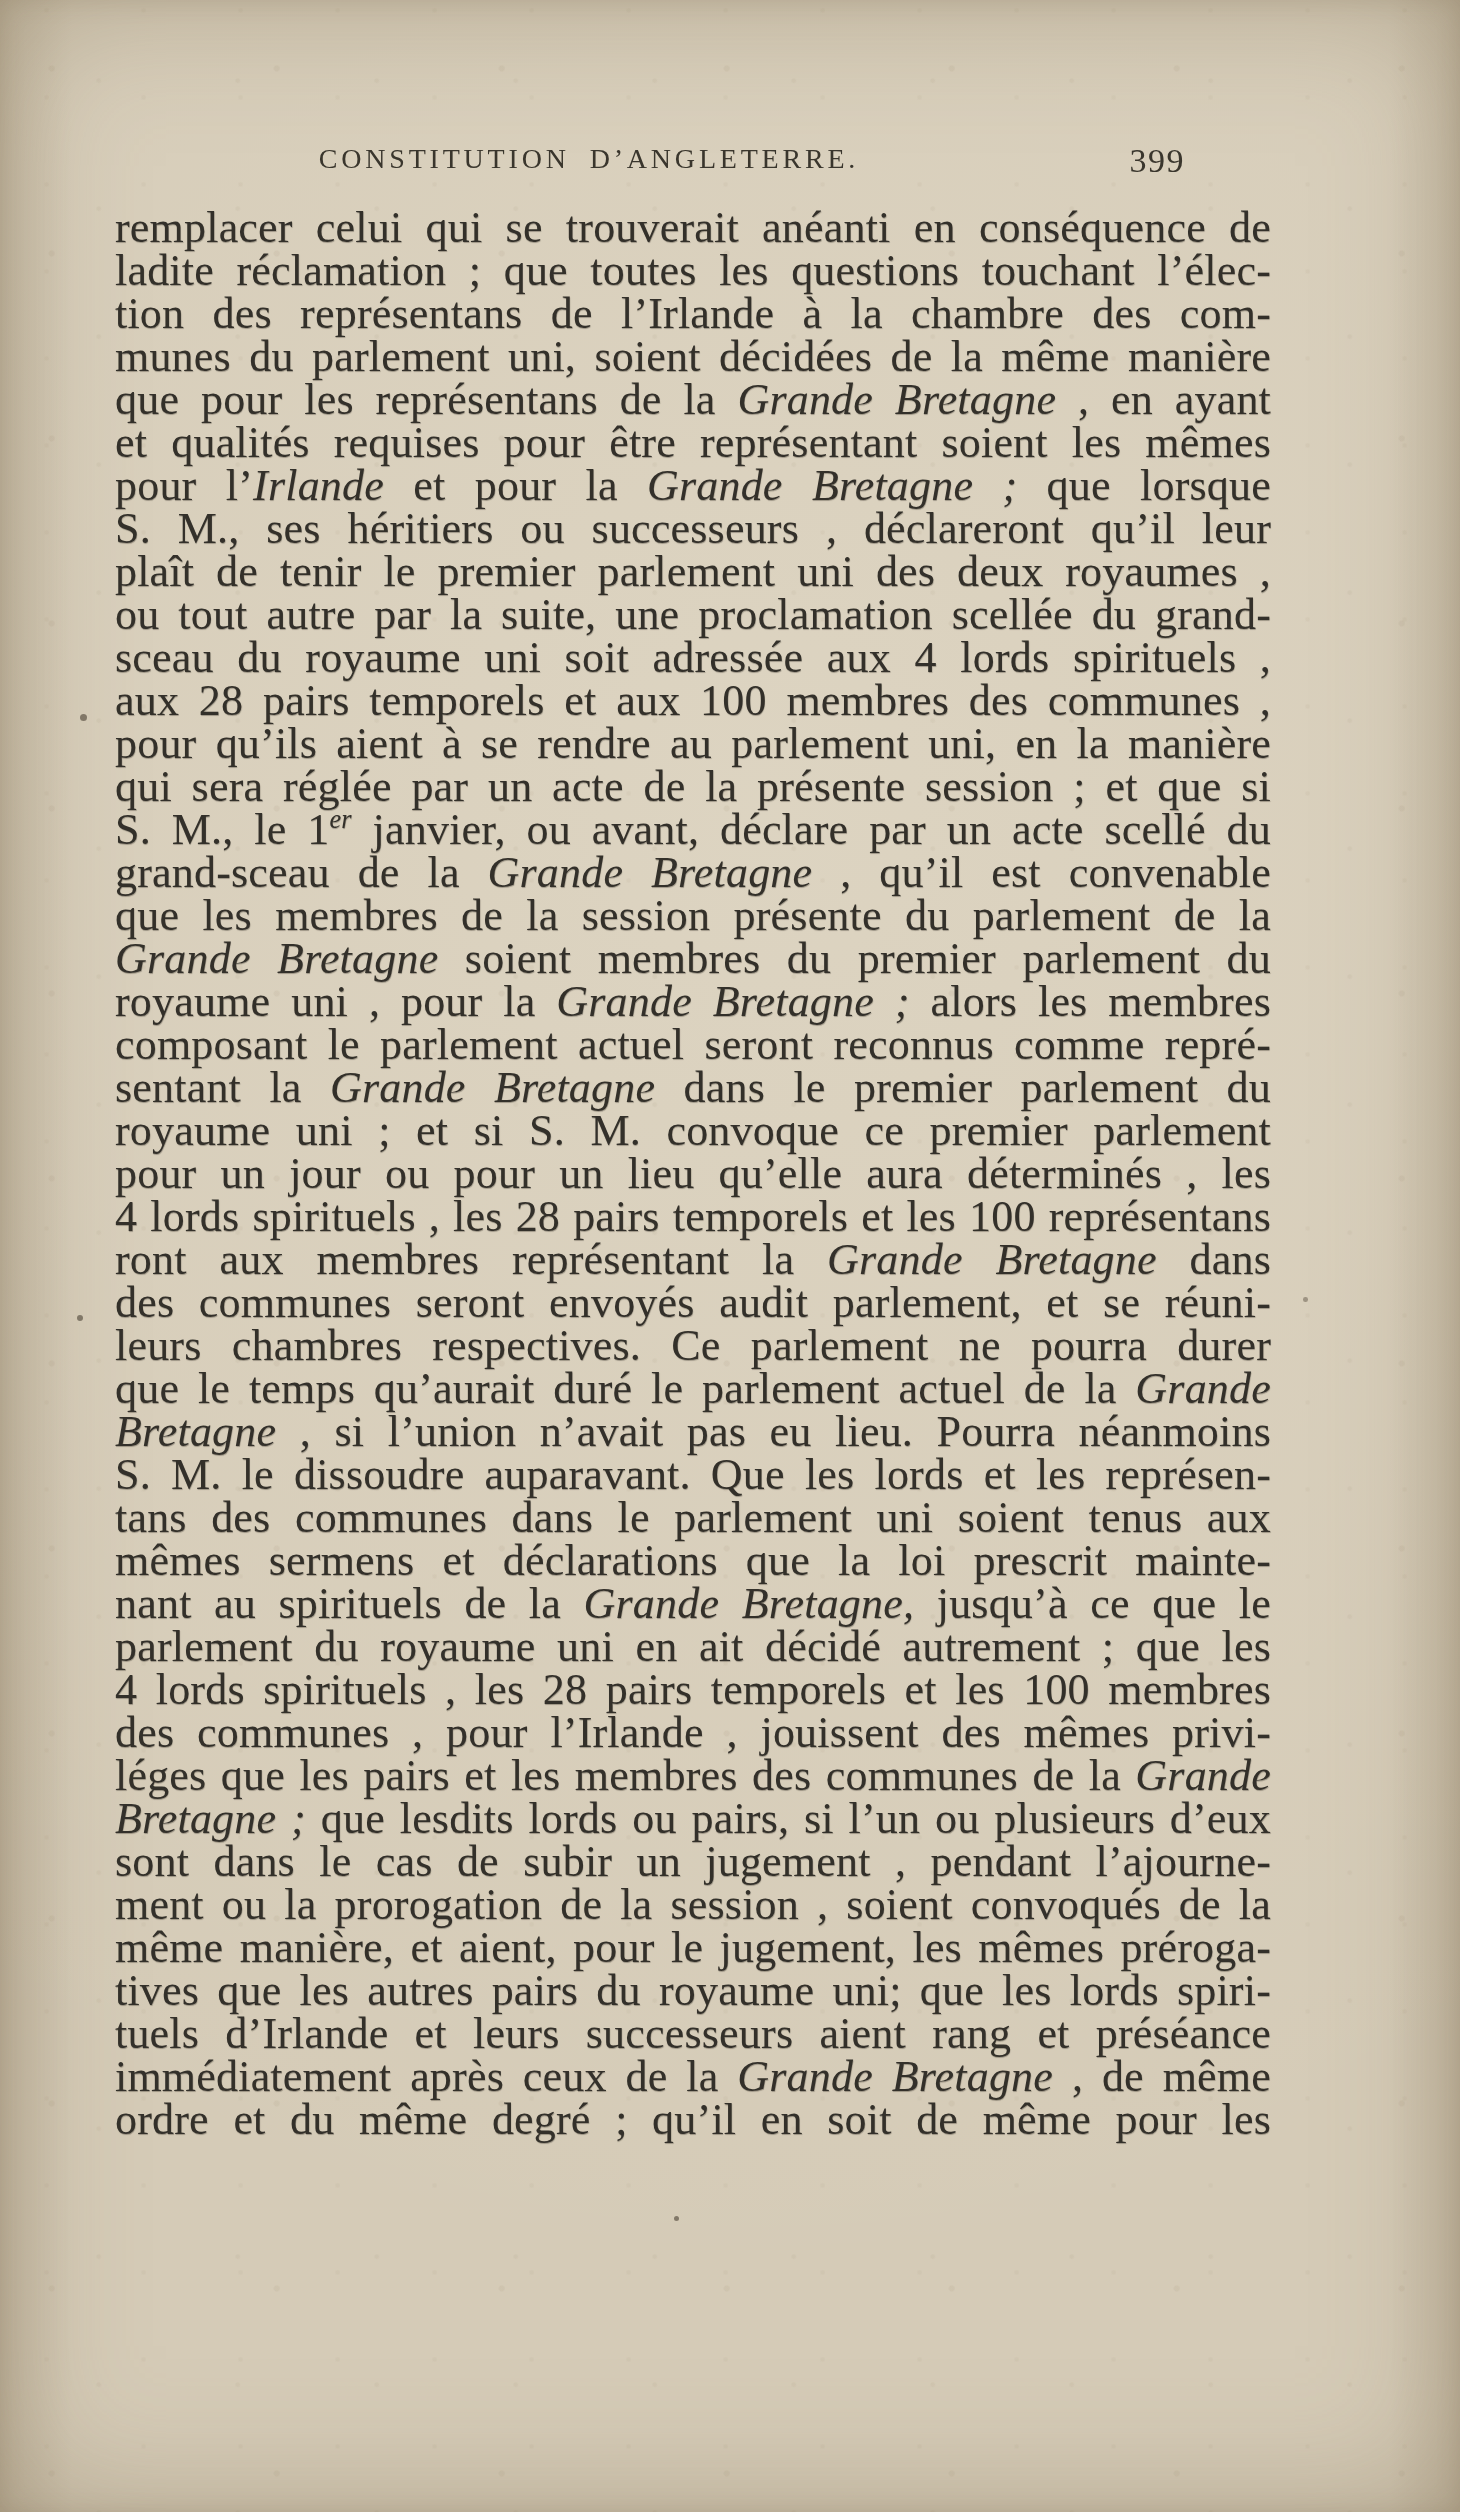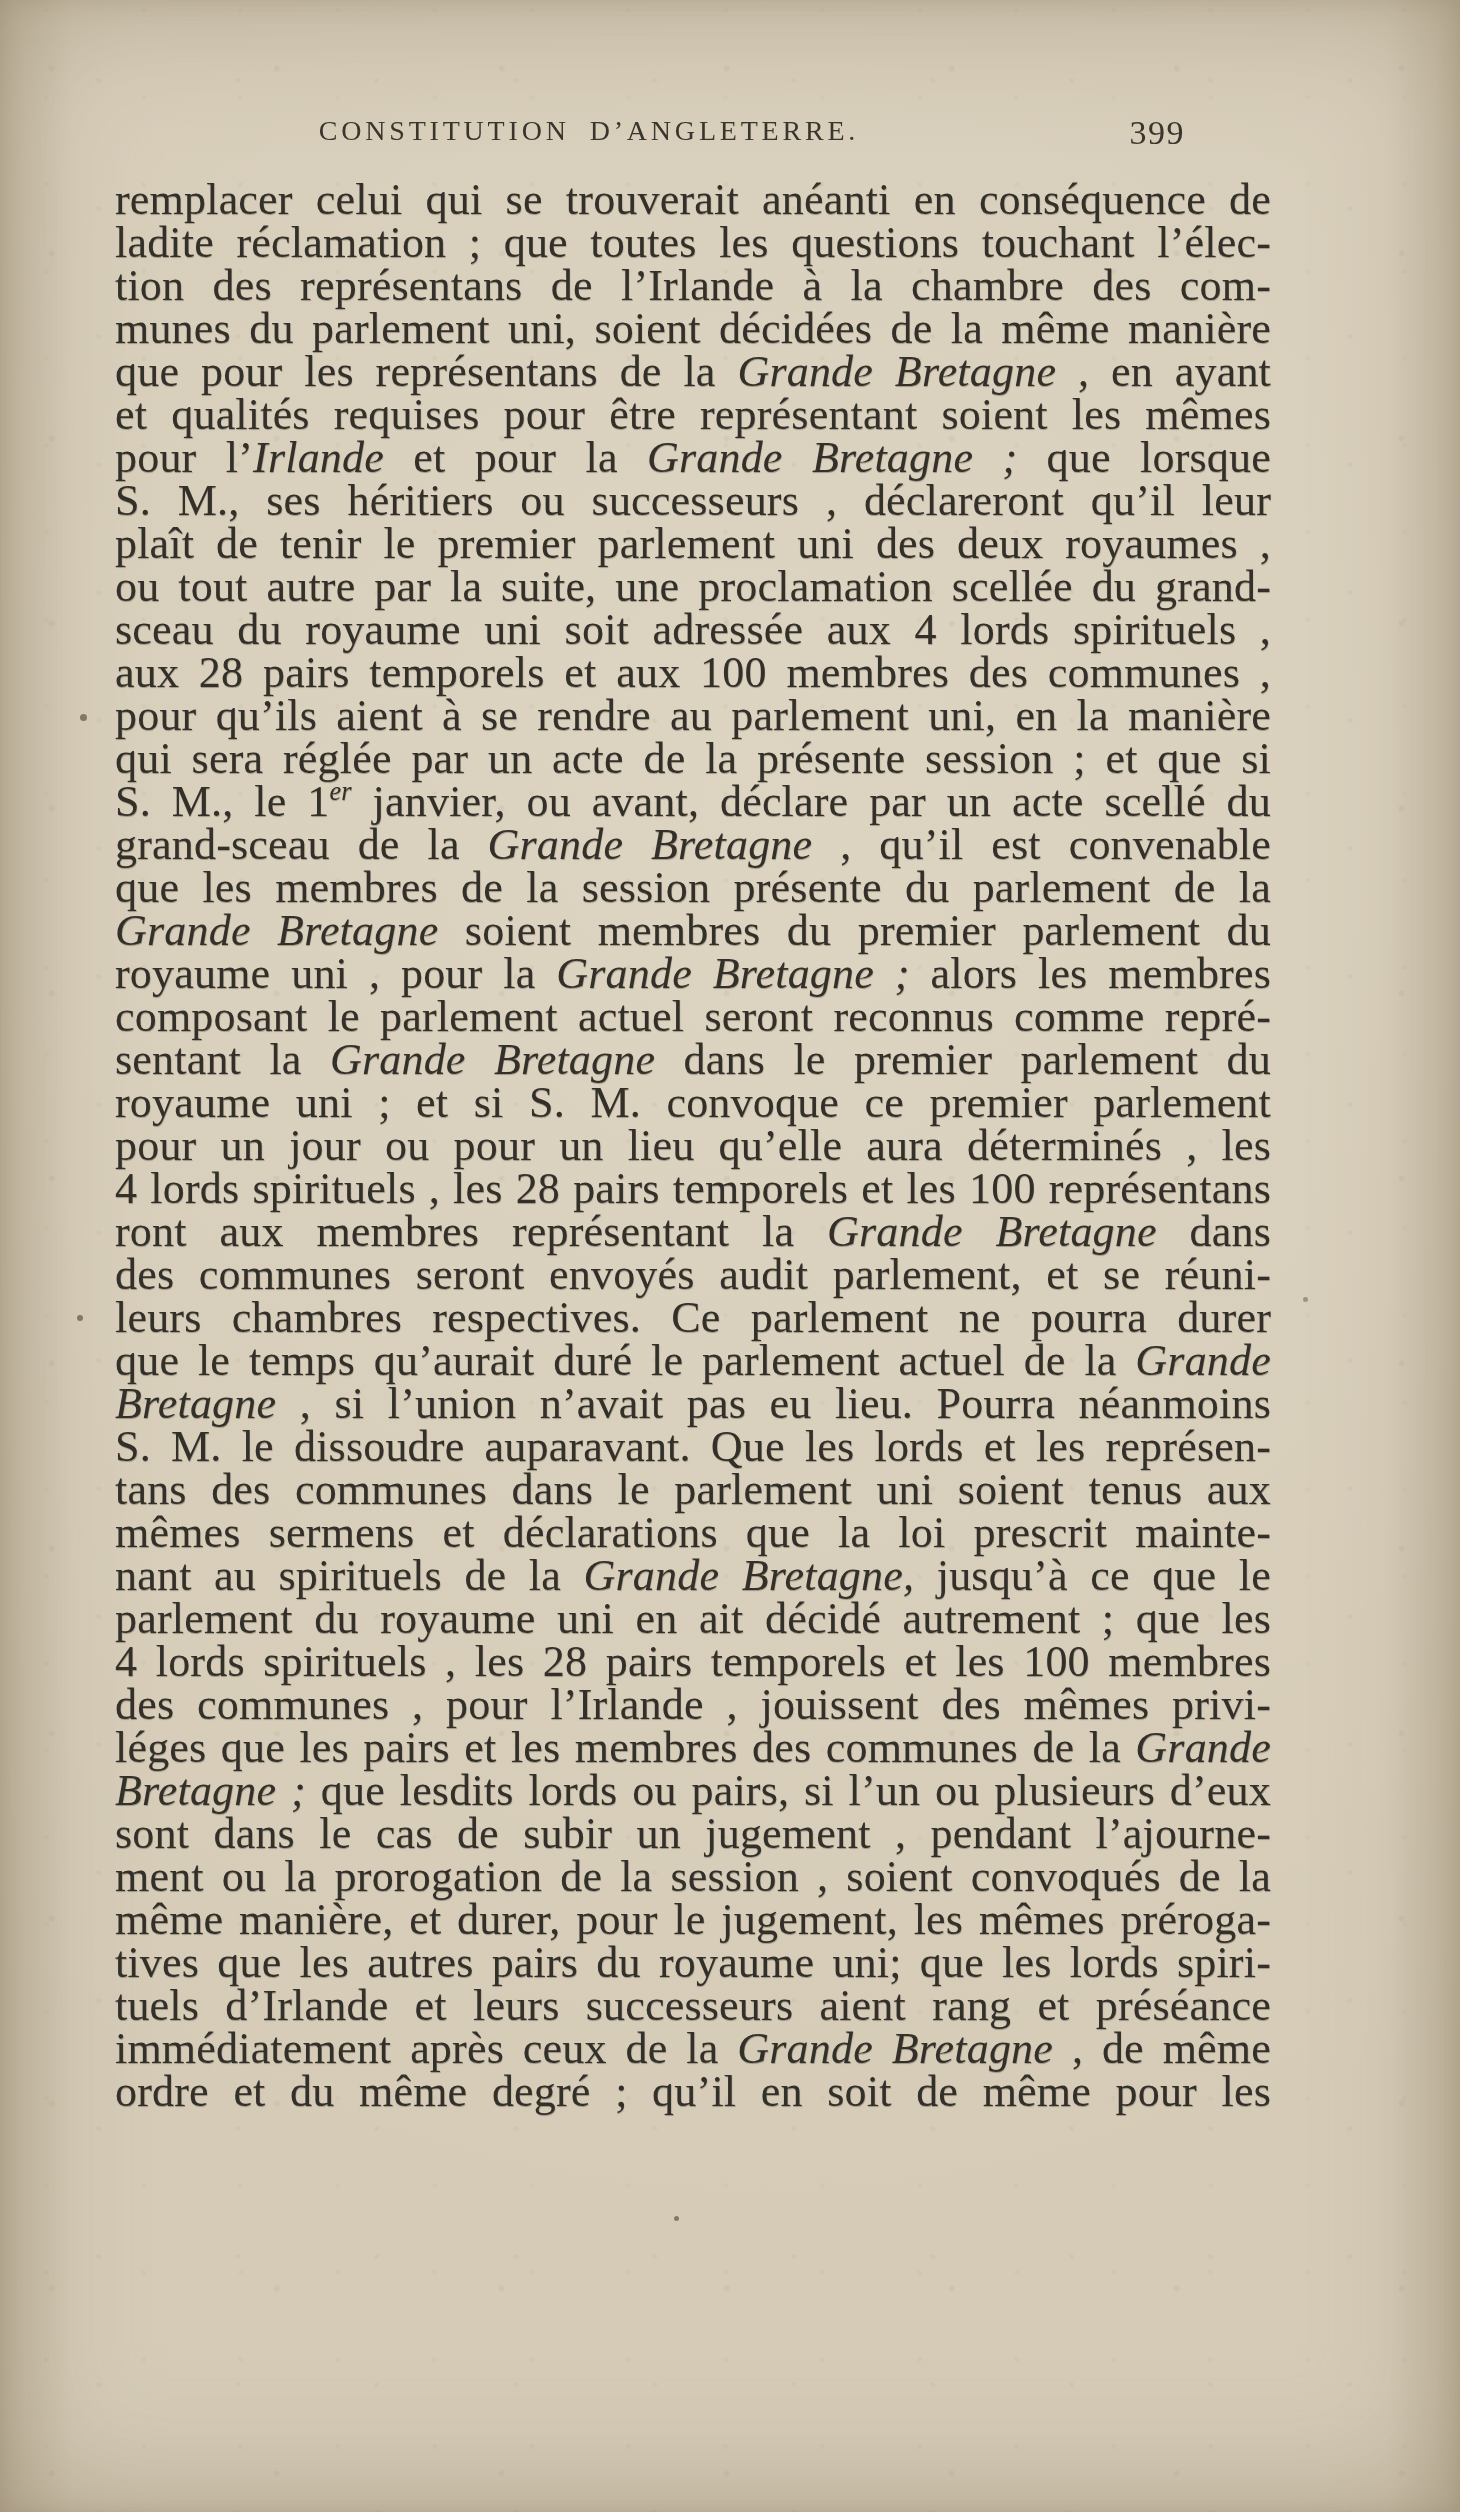--- a/index.html
+++ b/index.html
@@ -36,20 +36,21 @@
   }
   .text-block {
     position: absolute;
     left: 115px;
     top: 115px;
     width: 1156px;
   }
   .header {
     position: relative;
     height: 46px;
+    margin-top: 28px;
   }
   .running-title {
     position: absolute;
     left: 41%;
     transform: translateX(-50%);
     font-size: 28px;
     letter-spacing: 3.8px;
     word-spacing: 9.2px;
     white-space: nowrap;
     color: #3a362d;
@@ -134,21 +135,21 @@
         <div class="line"><span>tans des communes dans le parlement uni soient tenus aux</span></div>
         <div class="line"><span>mêmes sermens et déclarations que la loi prescrit mainte-</span></div>
         <div class="line"><span>nant au spirituels de la </span><span class="it">Grande Bretagne,</span><span> jusqu’à ce que le</span></div>
         <div class="line"><span>parlement du royaume uni en ait décidé autrement ; que les</span></div>
         <div class="line"><span>4 lords spirituels , les 28 pairs temporels et les 100 membres</span></div>
         <div class="line"><span>des communes , pour l’Irlande , jouissent des mêmes privi-</span></div>
         <div class="line"><span>léges que les pairs et les membres des communes de la </span><span class="it">Grande</span></div>
         <div class="line"><span class="it">Bretagne ;</span><span> que lesdits lords ou pairs, si l’un ou plusieurs d’eux</span></div>
         <div class="line"><span>sont dans le cas de subir un jugement , pendant l’ajourne-</span></div>
         <div class="line"><span>ment ou la prorogation de la session , soient convoqués de la</span></div>
-        <div class="line"><span>même manière, et durer, pour le jugement, les mêmes préroga-</span></div>
+        <div class="line"><span>même manière, et aient, pour le jugement, les mêmes préroga-</span></div>
         <div class="line"><span>tives que les autres pairs du royaume uni; que les lords spiri-</span></div>
         <div class="line"><span>tuels d’Irlande et leurs successeurs aient rang et préséance</span></div>
         <div class="line"><span>immédiatement après ceux de la </span><span class="it">Grande Bretagne</span><span> , de même</span></div>
         <div class="line"><span>ordre et du même degré ; qu’il en soit de même pour les</span></div>
       </div>
   </div>
 
   <div class="speck s1"></div>
   <div class="speck s2"></div>
   <div class="speck s3"></div>

